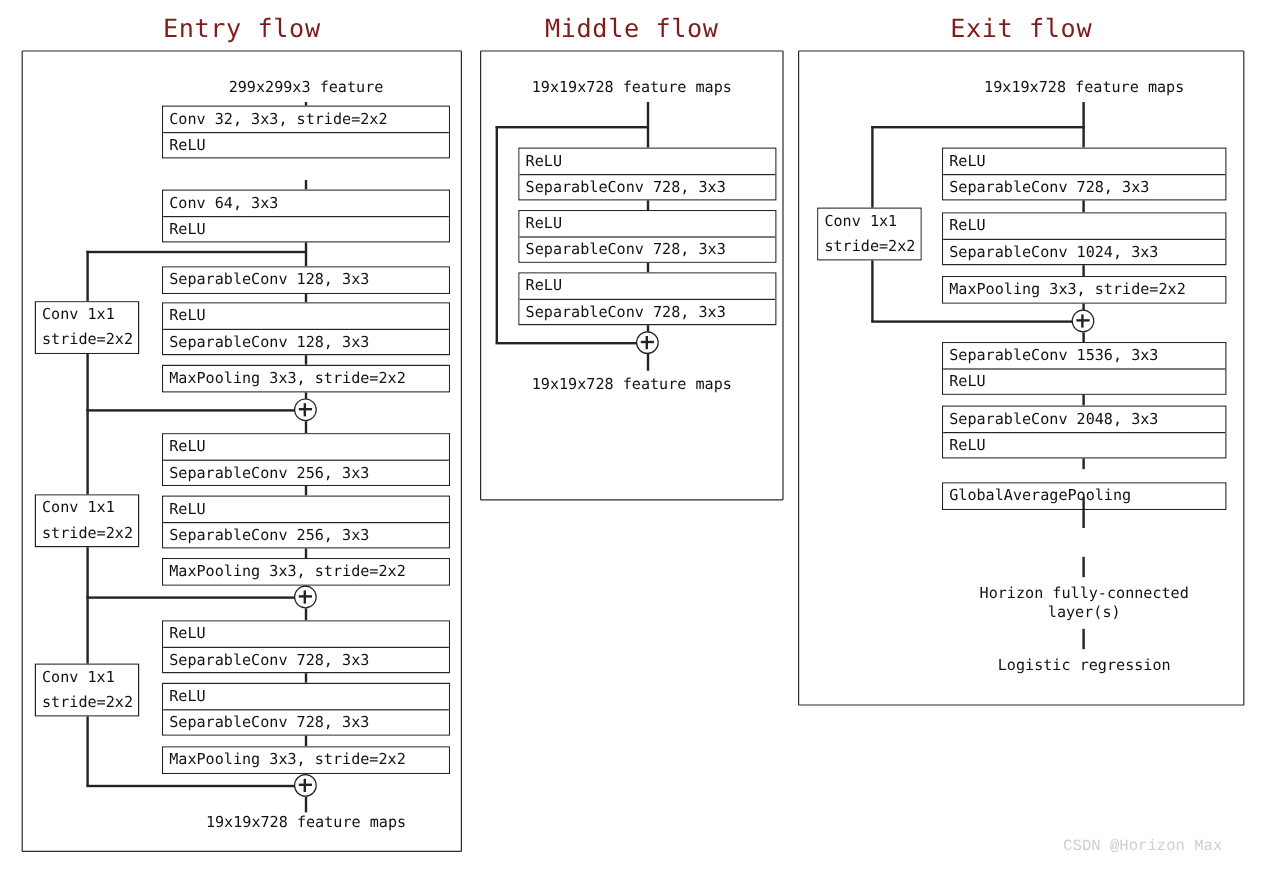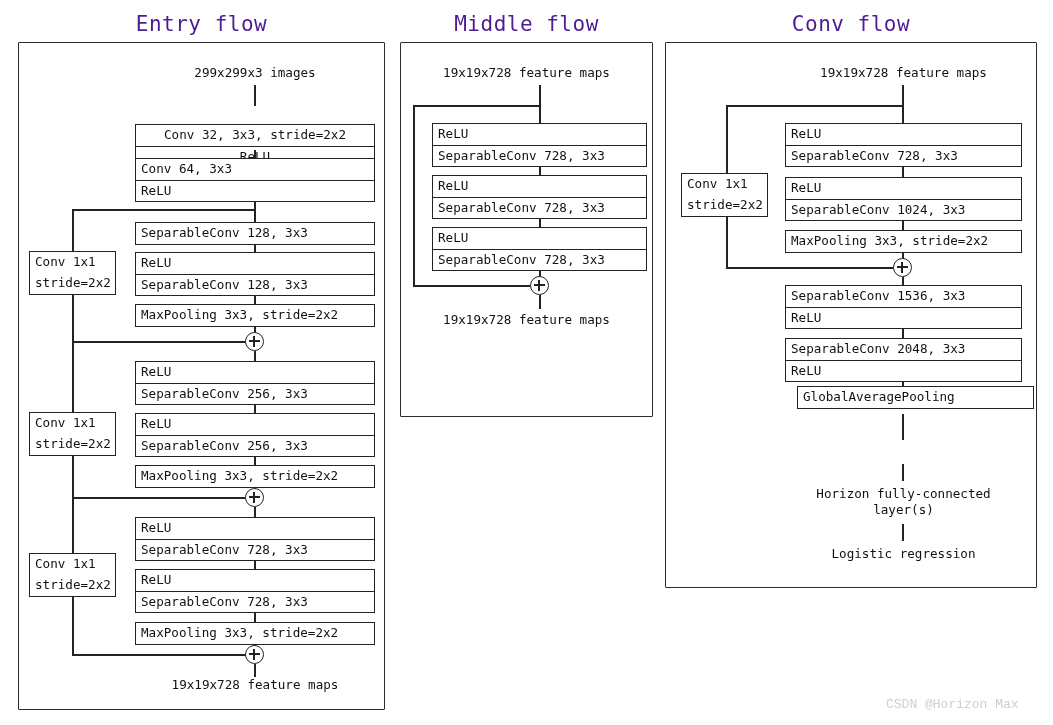--- a/index.html
+++ b/index.html
@@ -17,21 +17,21 @@
     height: 725px;
     background: #ffffff;
     overflow: hidden;
   }
 
   
   .col-title {
     position: absolute;
     font-size: 21px;
     letter-spacing: 0.5px;
-    color: #4c1d95;
+    color: #7f1d1d;
     text-align: center;
     white-space: nowrap;
   }
 
   
   .panel {
     position: absolute;
     border: 1.6px solid #2b2b2b;
     background: #ffffff;
     box-sizing: border-box;
@@ -118,29 +118,29 @@
     white-space: nowrap;
   }
 </style>
 </head>
 <body>
 
 <div id="canvas">
 
   <div class="col-title" style="left:18px; top:12px; width:367px;">Entry flow</div>
   <div class="col-title" style="left:400px; top:12px; width:253px;text-align:center;">Middle flow</div>
-  <div class="col-title" style="left:665px; top:12px; width:372px;">Conv flow</div>
+  <div class="col-title" style="left:665px; top:12px; width:372px;">Exit flow</div>
 
   <div class="panel" style="left:18px; top:42px; width:367px; height:668px;"></div>
 
-  <div class="note" style="left:135px; top:65px; width:240px;">299x299x3 images</div>
+  <div class="note" style="left:135px; top:65px; width:240px;">299x299x3 feature</div>
 
   <div class="vline" style="left:254px; top:85px; height:21px;"></div>
 
-  <div class="opgroup" style="left:135px; top:124px; width:240px; height:44px;text-align:center;">
+  <div class="opgroup" style="left:135px; top:88px; width:240px; height:44px;">
     <div class="oprow">Conv 32, 3x3, stride=2x2</div>
     <div class="oprow">ReLU</div>
   </div>
 
   <div class="vline" style="left:254px; top:150px; height:8px;"></div>
 
   <div class="opgroup" style="left:135px; top:158px; width:240px; height:44px;">
     <div class="oprow">Conv 64, 3x3</div>
     <div class="oprow">ReLU</div>
   </div>
@@ -320,21 +320,21 @@
 
   <div class="vline" style="left:902px; top:329px; height:9px;"></div>
 
   <div class="opgroup" style="left:785px; top:338px; width:237px; height:44px;">
     <div class="oprow">SeparableConv 2048, 3x3</div>
     <div class="oprow">ReLU</div>
   </div>
 
   <div class="vline" style="left:902px; top:382px; height:9px;"></div>
 
-  <div class="opgroup" style="left:785px; top:386px; width:237px; height:23px;margin-left:12px;">
+  <div class="opgroup" style="left:785px; top:402px; width:237px; height:23px;">
     <div class="oprow">GlobalAveragePooling</div>
   </div>
 
   <div class="vline" style="left:902px; top:414px; height:26px;"></div>
 
   <div class="vline" style="left:902px; top:464px; height:17px;"></div>
   <div class="note two-line" style="left:785px; top:486px; width:237px;">Horizon fully-connected layer(s)</div>
 
   <div class="vline" style="left:902px; top:524px; height:17px;"></div>
   <div class="note" style="left:785px; top:546px; width:237px;">Logistic regression</div>

